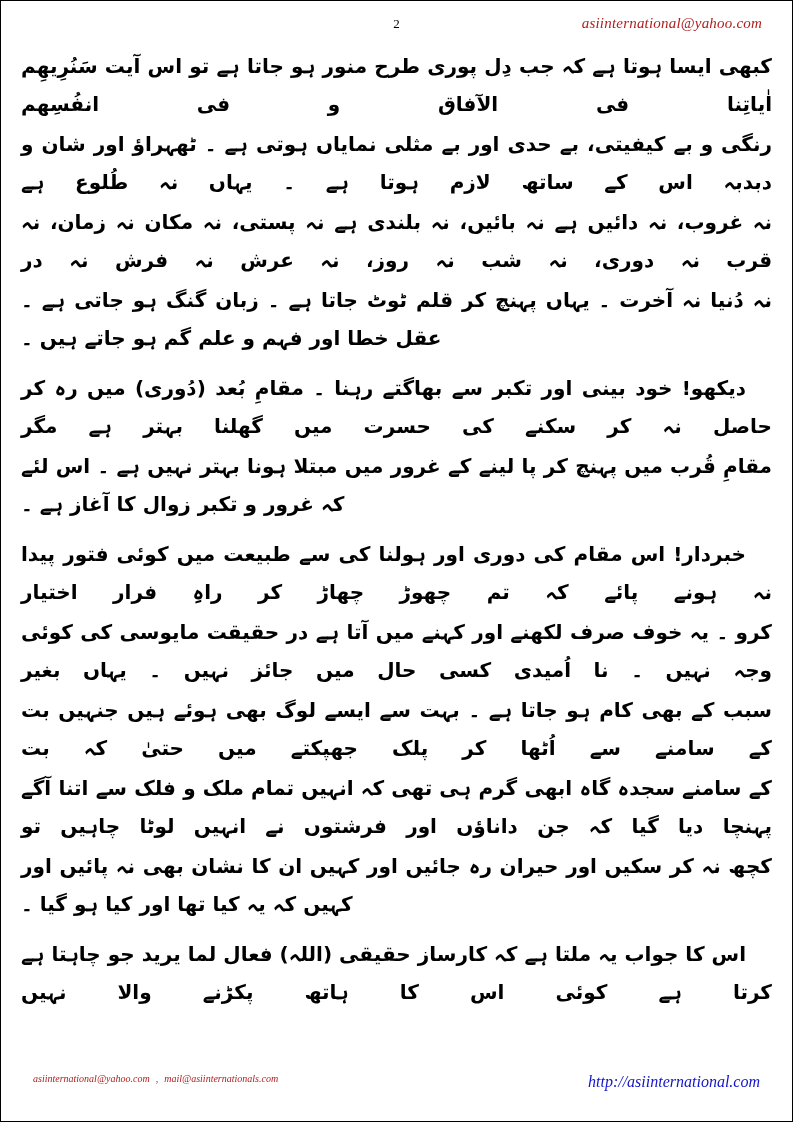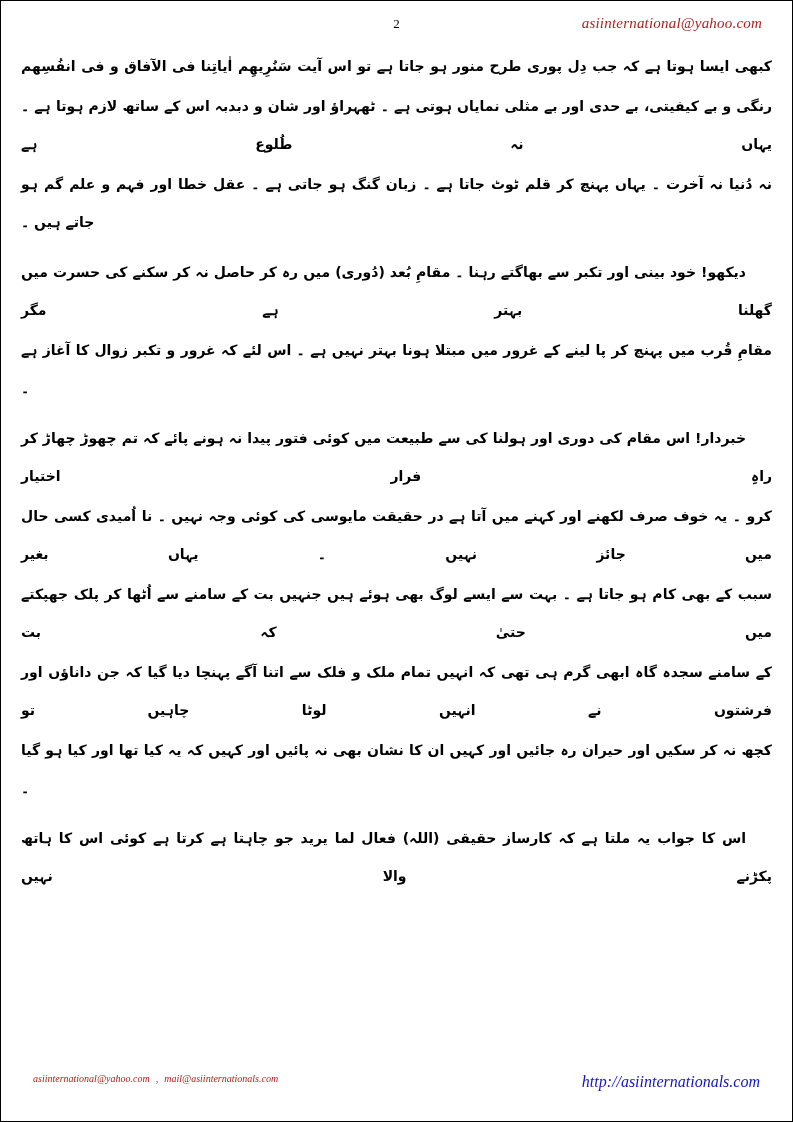--- a/index.html
+++ b/index.html
@@ -62,21 +62,21 @@
     left: 6px;
     right: 6px;
     top: 32px;
     bottom: 60px;
     direction: rtl;
     text-align: justify;
     text-align-last: justify;
   }
   .para {
     font-family: "DejaVu Sans", sans-serif;
-    font-size: 14px;
+    font-size: 20px;
     line-height: 38px;
     color: #000000;
     margin: 0 0 2px 0;
     text-align: justify;
     text-align-last: justify;
     direction: rtl;
     font-weight: 600;
   }
   .para.p-first { font-weight: 700; }
   .para.indent { text-indent: 26px; }
@@ -127,20 +127,21 @@
 
     <div class="header">
       <div class="header-email">asiinternational@yahoo.com</div>
       <div class="page-number">2</div>
     </div>
 
     <div class="content">
 
       <p class="para p-first">کبھی ایسا ہوتا ہے کہ جب دِل پوری طرح منور ہو جاتا ہے تو اس آیت  سَنُرِیھِم اٰیاتِنا فی الآفاق و فی انفُسِھم</p>
       <p class="para">رنگی و بے کیفیتی، بے حدی اور بے مثلی نمایاں ہوتی ہے ۔   ٹھہراؤ اور شان و دبدبہ اس کے ساتھ لازم ہوتا ہے ۔  یہاں نہ طُلوع ہے</p>
+      <p class="para">نہ غروب،  نہ دائیں ہے نہ بائیں،  نہ بلندی ہے نہ پستی، نہ مکان نہ زمان،  نہ قرب نہ دوری،  نہ شب نہ روز،  نہ عرش نہ فرش نہ در</p>
       <p class="para last-left">نہ دُنیا نہ آخرت ۔  یہاں پہنچ کر قلم ٹوٹ جاتا ہے ۔ زبان گنگ ہو جاتی ہے ۔ عقل خطا اور فہم و علم گم ہو جاتے ہیں ۔</p>
 
       <div class="spacer-sm"></div>
 
       <p class="para indent">دیکھو! خود بینی  اور تکبر سے بھاگتے رہنا ۔  مقامِ بُعد (دُوری) میں رہ کر حاصل نہ کر سکنے کی حسرت میں گھلنا بہتر ہے مگر</p>
       <p class="para last-left">مقامِ قُرب میں پہنچ کر پا لینے کے غرور میں مبتلا ہونا بہتر نہیں ہے ۔ اس لئے کہ غرور و تکبر زوال کا آغاز ہے ۔</p>
 
       <div class="spacer-sm"></div>
 
       <p class="para indent">خبردار! اس مقام کی دوری  اور  ہولنا کی سے طبیعت میں کوئی فتور پیدا نہ ہونے پائے کہ تم چھوڑ چھاڑ کر راہِ فرار اختیار</p>
@@ -152,17 +153,17 @@
       <div class="spacer-sm"></div>
 
       <p class="para indent">اس کا جواب یہ ملتا ہے کہ کارساز حقیقی (اللہ)  فعال لما یرید   جو چاہتا ہے کرتا ہے کوئی اس کا ہاتھ پکڑنے والا نہیں</p>
 
     </div>
 
     <div class="footer">
       <div class="footer-left">
         <span>asiinternational@yahoo.com</span><span class="sep">,</span><span>mail@asiinternationals.com</span>
       </div>
-      <a class="footer-right" href="#">http://asiinternationals.com</a>
+      <a class="footer-right" href="#">http://asiinternational.com</a>
     </div>
 
   </div>
 </div>
 
 </body></html>

